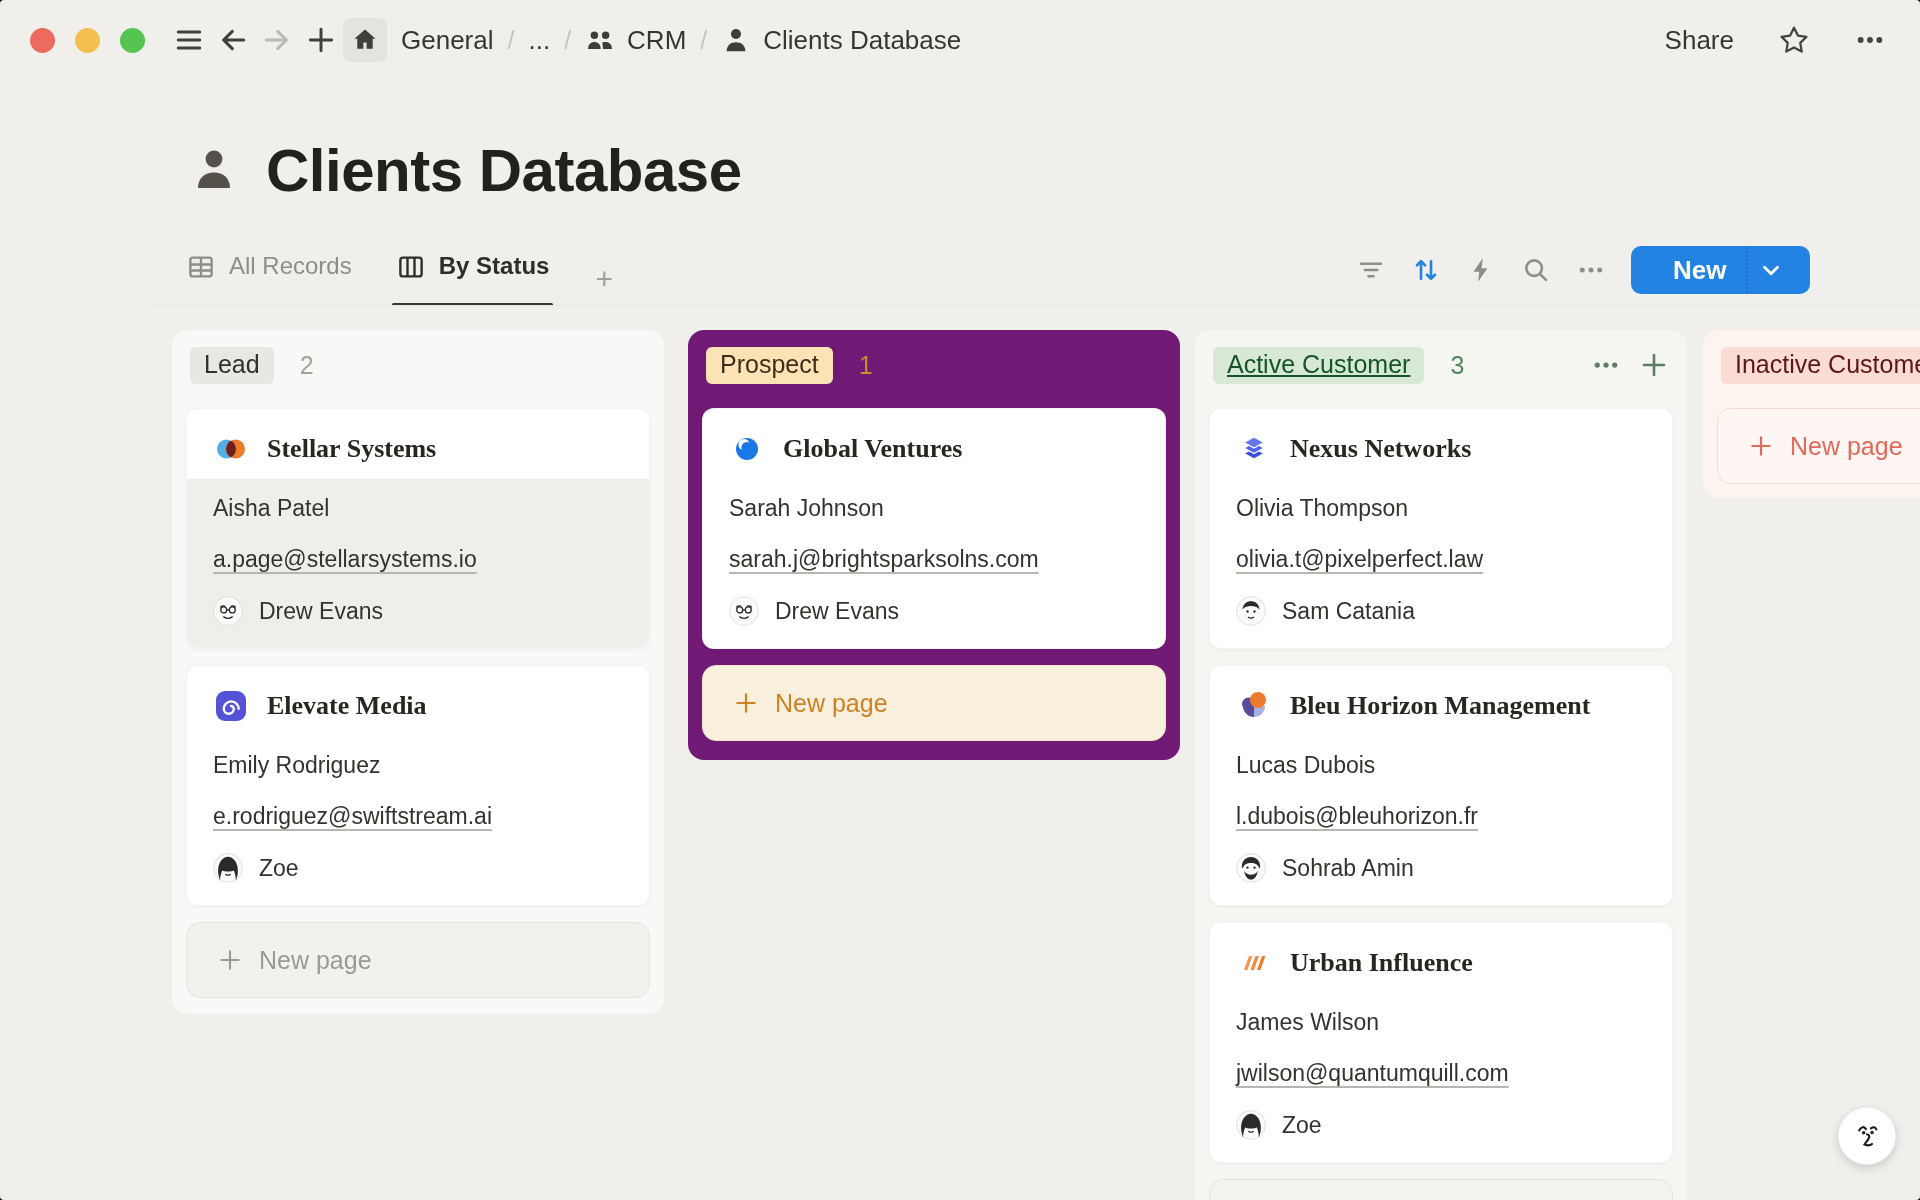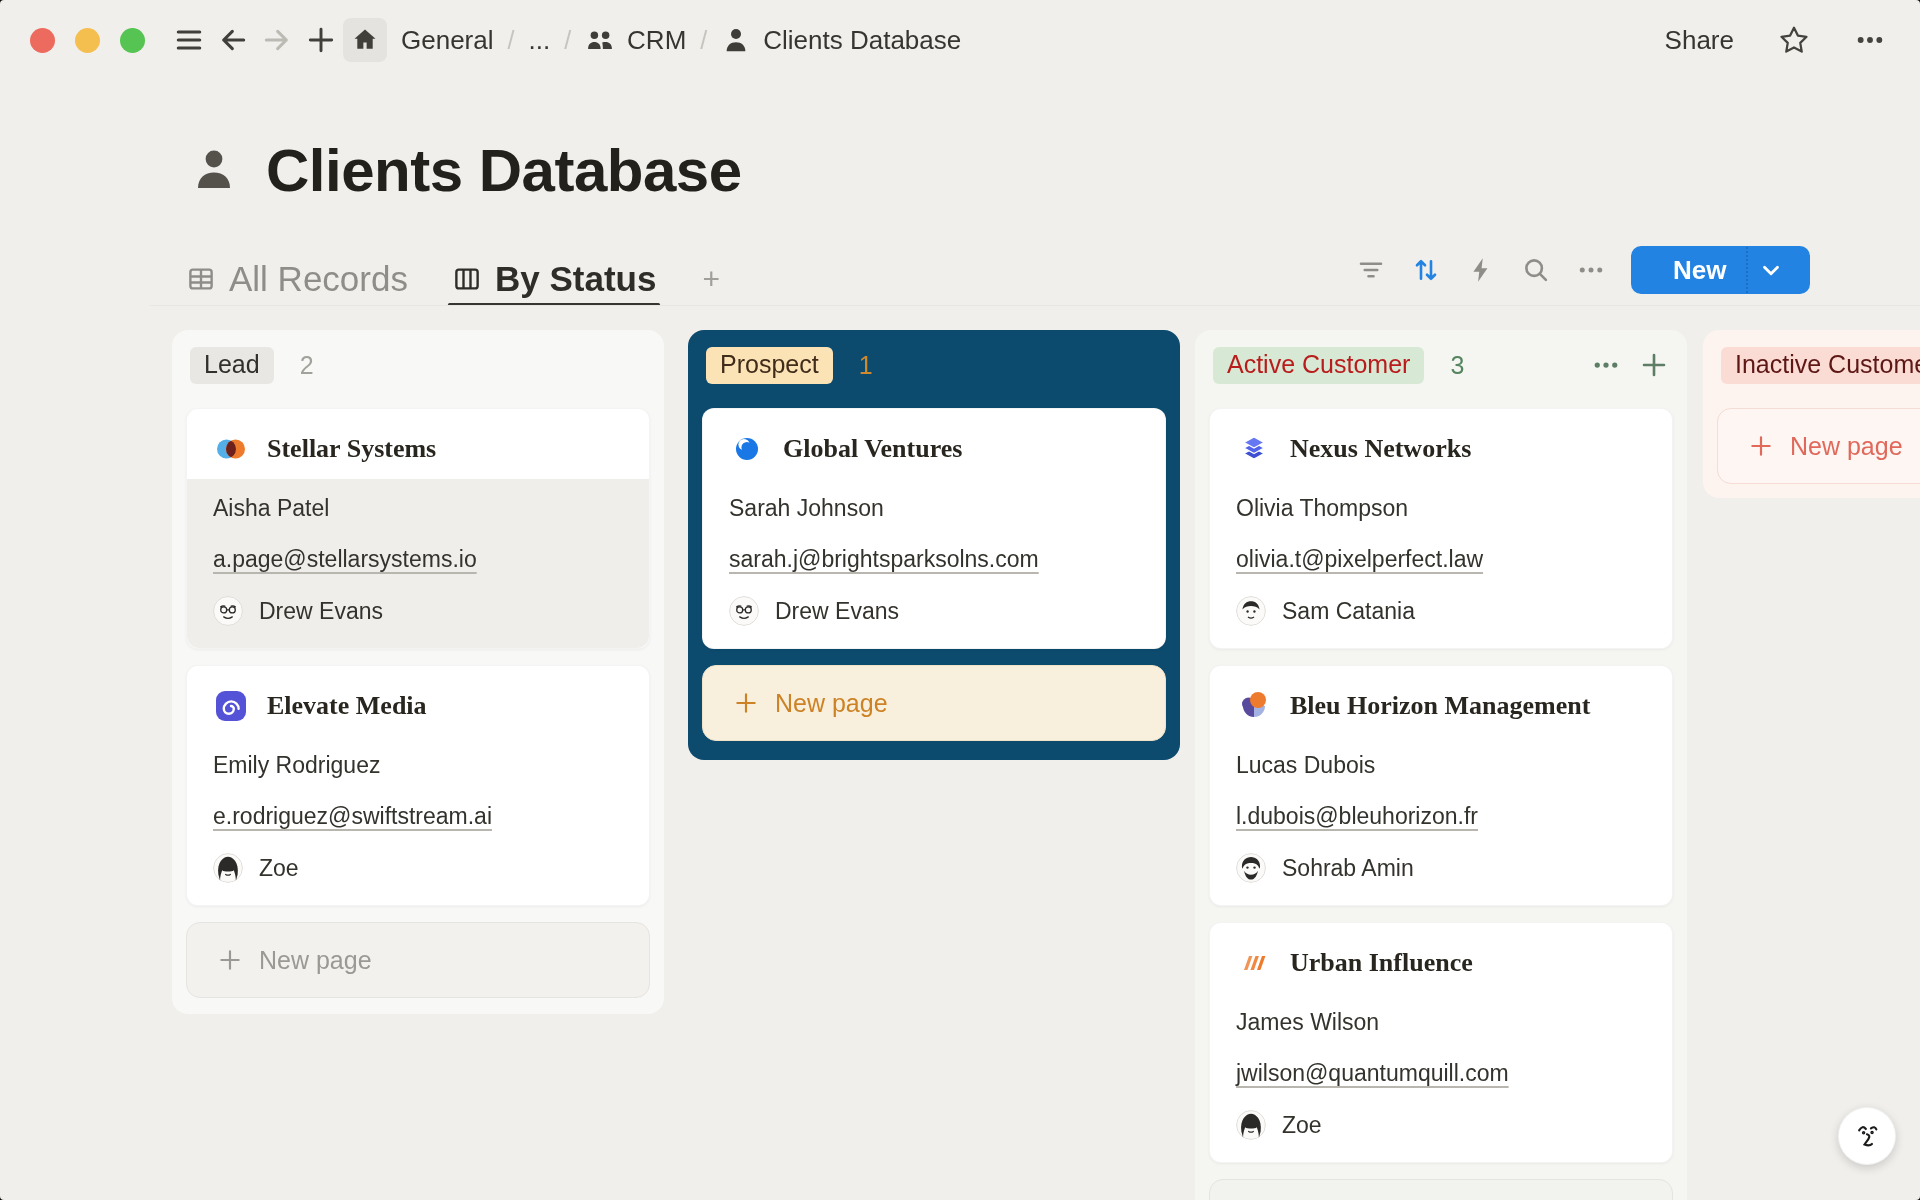--- a/index.html
+++ b/index.html
@@ -22,48 +22,48 @@
   .share-btn { background:none; border:none; font-size:26px; color:#37352f; cursor:pointer; font-family:inherit; }
   .iconbtn { background:none; border:none; cursor:pointer; color:#45433d; display:flex; align-items:center; }
 
   
   .title-row { position:absolute; left:190px; top:136px; display:flex; align-items:center; gap:28px; }
   .title-icon { color:#54524b; }
   h1.page-title { font-size:60px; font-weight:700; color:#23211c; letter-spacing:-0.5px; }
 
   
   .tabs-row { position:absolute; left:186px; top:252px; height:54px; display:flex; align-items:center; gap:44px; }
-  .tab { display:flex; align-items:center; gap:13px; font-size:35px; cursor:pointer; position:relative; height:54px; }
+  .tab { display:flex; gap:13px; font-size:24px; cursor:pointer; position:relative; height:54px; }
   .tab.inactive { color:#8f8d88; font-weight:500; }
   .tab.active { color:#2f2d28; font-weight:600; }
   .tab.active::after { content:""; position:absolute; left:-4px; right:-4px; bottom:0; height:3px; background:#37352f; border-radius:2px; }
   .add-view { color:#a19f99; font-size:30px; background:none; border:none; cursor:pointer; margin-left:2px; }
   .tabs-divider { position:absolute; left:150px; right:0; top:305px; height:1px; background:#e7e6e2; }
 
   
   .view-toolbar { position:absolute; top:246px; left:1348px; display:flex; align-items:center; gap:9px; }
   .tool { width:46px; height:46px; display:flex; align-items:center; justify-content:center; background:none; border:none; cursor:pointer; color:#8f8d87; border-radius:8px; }
   .tool.sort { color:#2383e2; }
   .new-btn { margin-left:8px; display:flex; align-items:center; height:48px; background:#2383e2; border:none; border-radius:10px; cursor:pointer; color:#fff; padding:16px; }
   .nb-label { font-size:26px; font-weight:600; padding:0 20px 0 26px; font-family:inherit; }
   .nb-divider { height:46px; border-left:2px dotted #1d6fc4; }
   .nb-caret { width:46px; display:flex; align-items:center; justify-content:center; }
 
   
   .column { position:absolute; border-radius:16px; padding:14px; }
   .col-lead     { left:172px;  top:330px; width:492px; height:684px; background:#f8f8f6; }
-  .col-prospect { left:688px;  top:330px; width:492px; height:430px; background:#0c4a6e; }
+  .col-prospect { left:688px;  top:330px; width:492px; height:430px; background:#701a75; }
   .col-active   { left:1195px; top:330px; width:492px; height:950px; background:#f5f6f2; }
   .col-inactive { left:1703px; top:330px; width:332px; height:168px; background:#fdf3ef; }
 
   .col-header { display:flex; align-items:center; height:38px; margin:2px 4px 24px 4px; }
   .badge { font-size:25px; font-weight:500; padding:3px 14px 5px 14px; border-radius:6px; cursor:pointer; white-space:nowrap; }
   .col-lead     .badge { background:#e8e7e4; color:#32302c; }
   .col-prospect .badge { background:#fbe3b5; color:#402c1b; }
-  .col-active   .badge { background:#d7e9d4; color:#b91c1c; }
+  .col-active   .badge { background:#d7e9d4; color:#14532d;text-decoration:underline; }
   .col-inactive .badge { background:#fbdcd4; color:#5d1715; }
   .count { margin-left:26px; font-size:25px; }
   .col-lead .count{ color:#a3a19b; } .col-prospect .count{ color:#cf8a2c; } .col-active .count{ color:#54855e; }
   .col-actions { margin-left:auto; display:flex; align-items:center; gap:18px; color:#5d7d65; }
   .col-actions button { background:none; border:none; color:inherit; cursor:pointer; display:flex; align-items:center; }
 
   .card { background:#fff; border-radius:12px; border:1px solid rgba(0,0,0,0.045); box-shadow:0 1px 3px rgba(0,0,0,0.05); margin-bottom:16px; cursor:pointer; }
   .card-head { display:flex; align-items:center; gap:18px; padding:22px 26px 12px 26px; }
   .card-title { font-size:26px; font-weight:600; color:#28261f;font-family:Liberation Serif, serif; }
   .logo { width:36px; height:36px; flex:0 0 36px; display:flex; }

